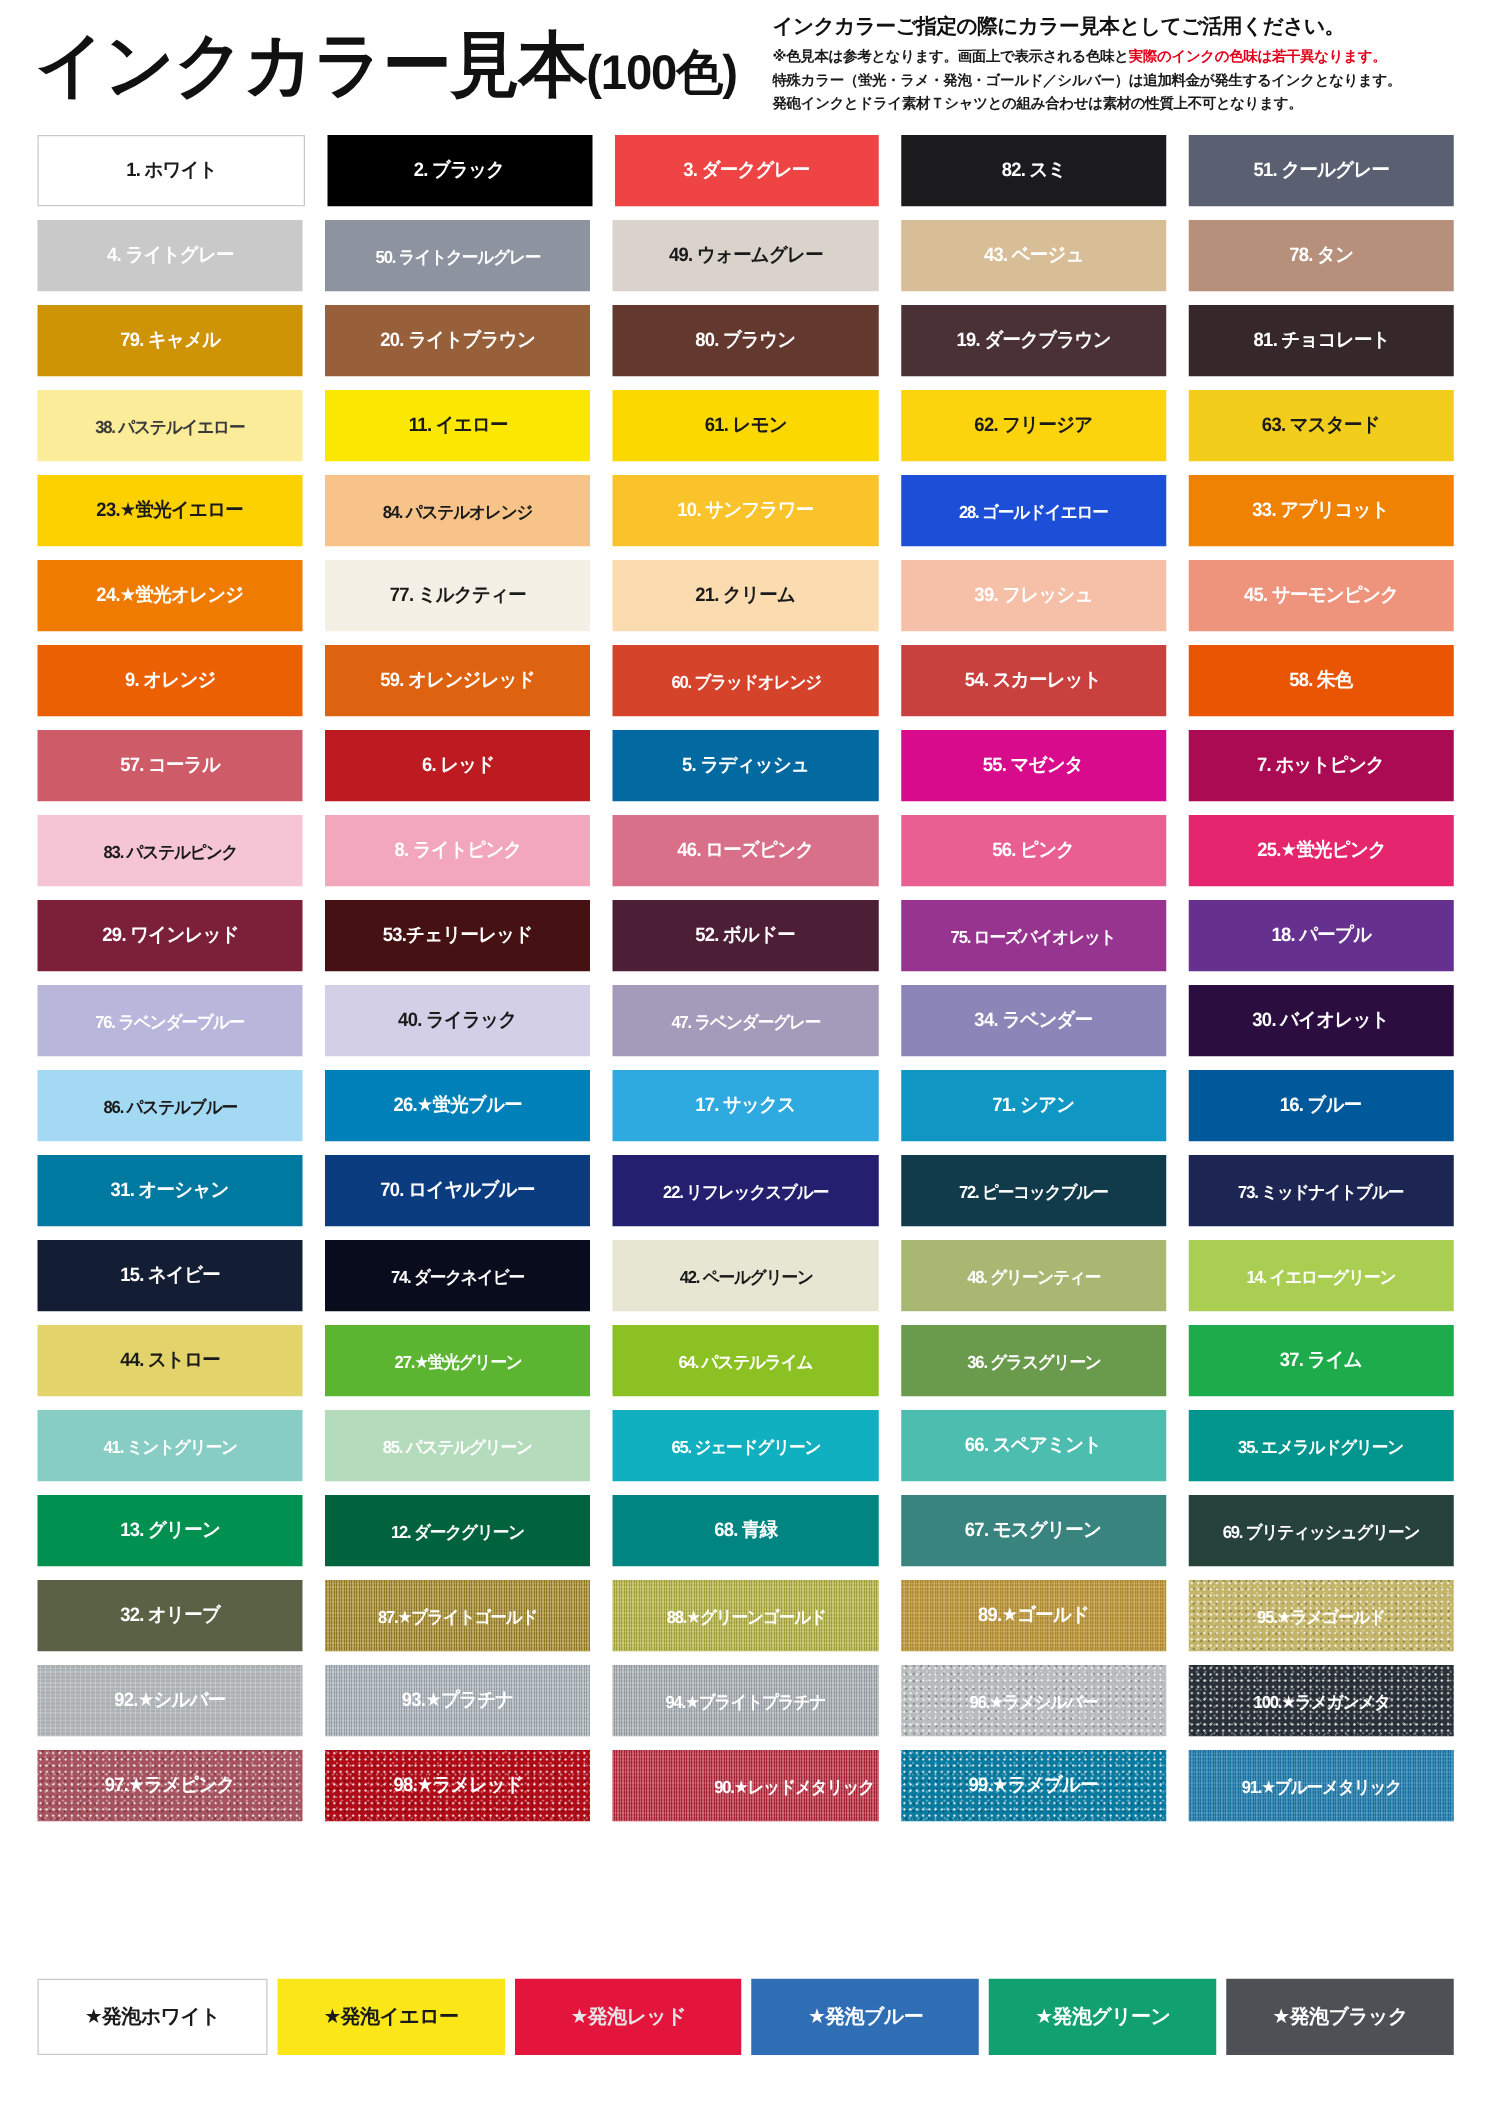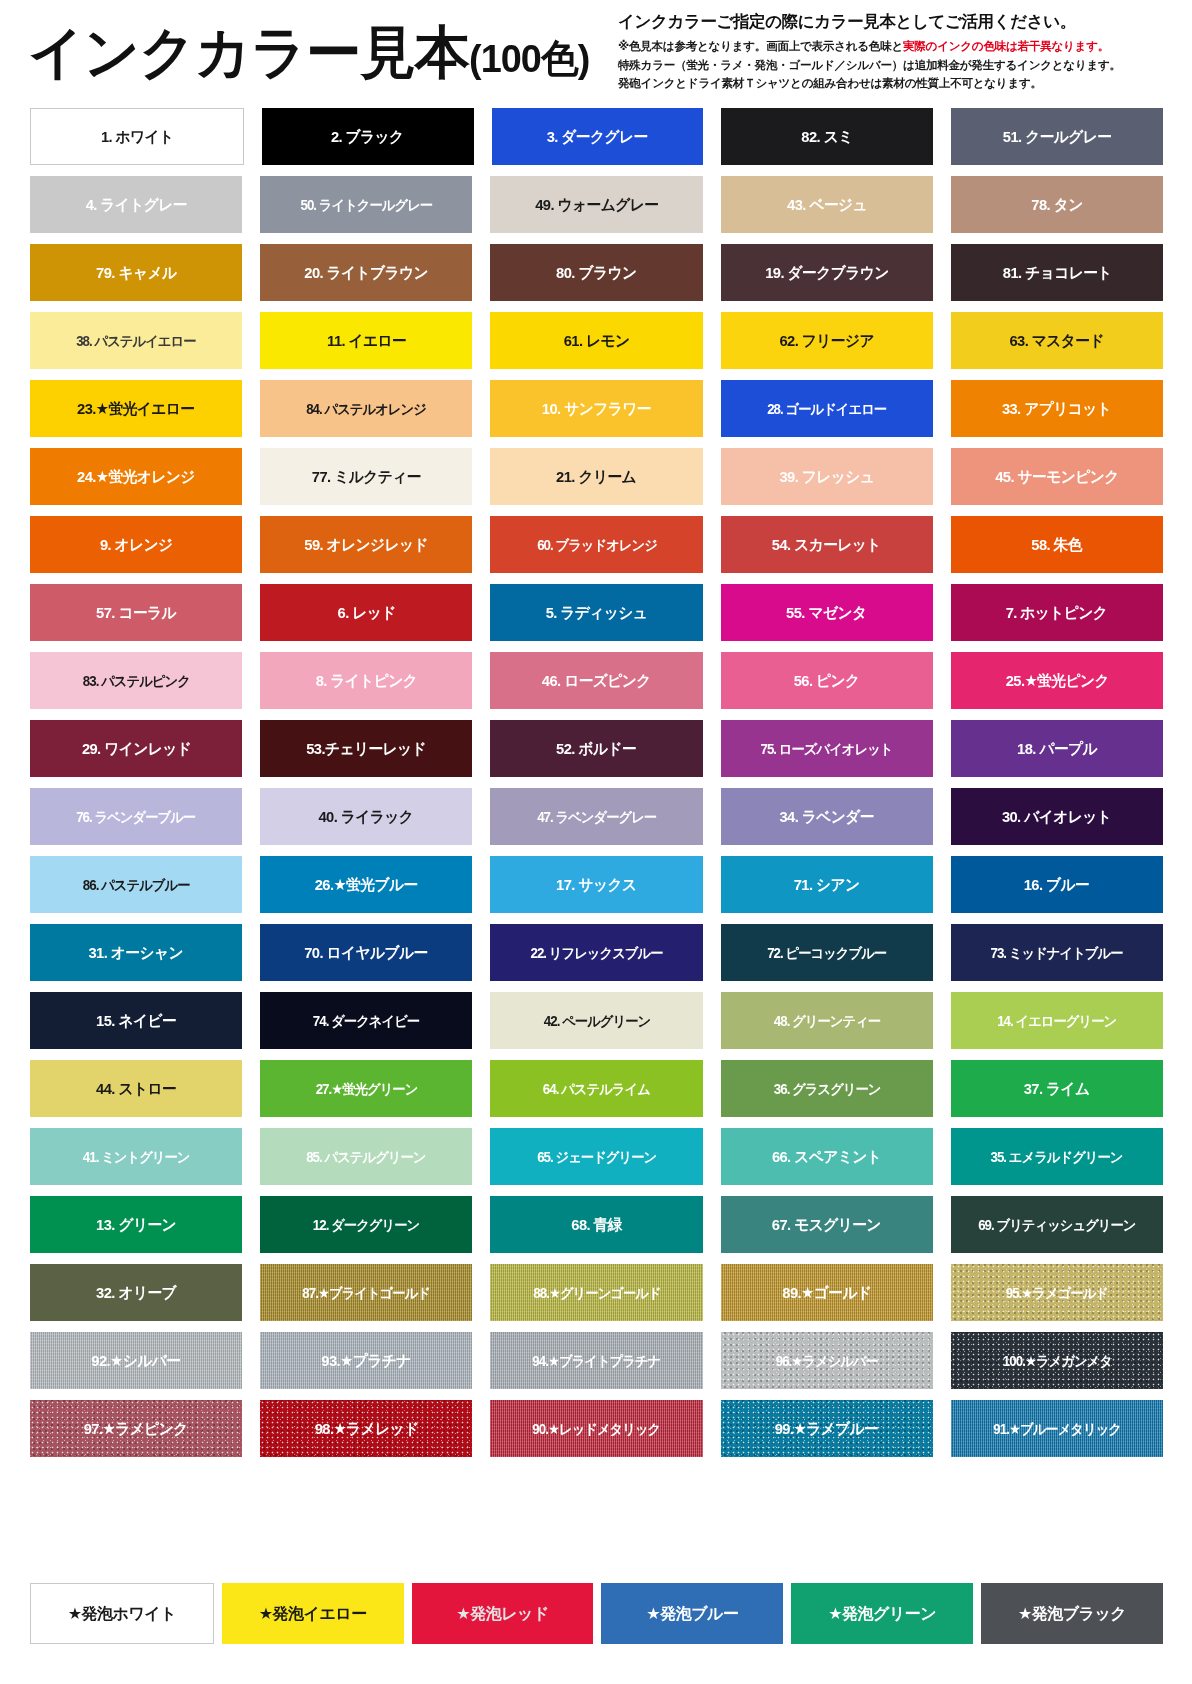--- a/index.html
+++ b/index.html
@@ -168,21 +168,21 @@
 </div>
 
 <div class="grid">
     <div class="row">
       <div class="swatch outlined" style="background: rgb(255, 255, 255);">
         <span class="label" style="color: rgb(26, 26, 26);">1. ホワイト</span>
       </div>
       <div class="swatch" style="background: rgb(0, 0, 0);">
         <span class="label" style="color: rgb(255, 255, 255);">2. ブラック</span>
       </div>
-      <div class="swatch" style="background: #1d4ed8;">
+      <div class="swatch" style="background: #ef4444;">
         <span class="label" style="color: rgb(255, 255, 255);">3. ダークグレー</span>
       </div>
       <div class="swatch" style="background: rgb(27, 27, 29);">
         <span class="label" style="color: rgb(255, 255, 255);">82. スミ</span>
       </div>
       <div class="swatch" style="background: rgb(90, 96, 113);">
         <span class="label" style="color: rgb(255, 255, 255);">51. クールグレー</span>
       </div>
     </div>
     <div class="row">
@@ -491,21 +491,21 @@
         <span class="label" style="color: rgb(255, 255, 255);">100.★ラメガンメタ</span>
       </div>
     </div>
     <div class="row">
       <div class="swatch tex-lame" style="background: rgb(166, 82, 95);">
         <span class="label" style="color: rgb(255, 255, 255);">97.★ラメピンク</span>
       </div>
       <div class="swatch tex-lame" style="background: rgb(176, 11, 23);">
         <span class="label" style="color: rgb(255, 255, 255);">98.★ラメレッド</span>
       </div>
-      <div class="swatch small tex" style="background: rgb(188, 37, 57);">
+      <div class="swatch small tex" style="background: rgb(188, 37, 57); justify-content: flex-end;">
         <span class="label" style="color: rgb(255, 255, 255);">90.★レッドメタリック</span>
       </div>
       <div class="swatch tex-lame" style="background: rgb(10, 123, 160);">
         <span class="label" style="color: rgb(255, 255, 255);">99.★ラメブルー</span>
       </div>
       <div class="swatch small tex" style="background: rgb(13, 116, 171);">
         <span class="label" style="color: rgb(255, 255, 255);">91.★ブルーメタリック</span>
       </div>
     </div>
   </div>

